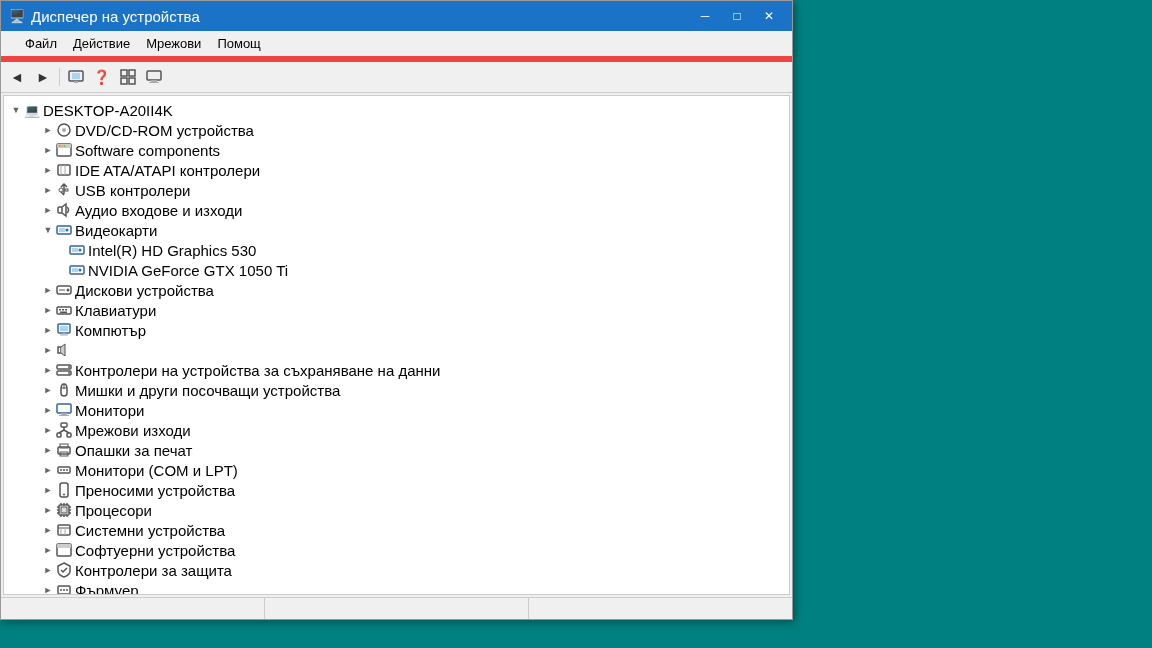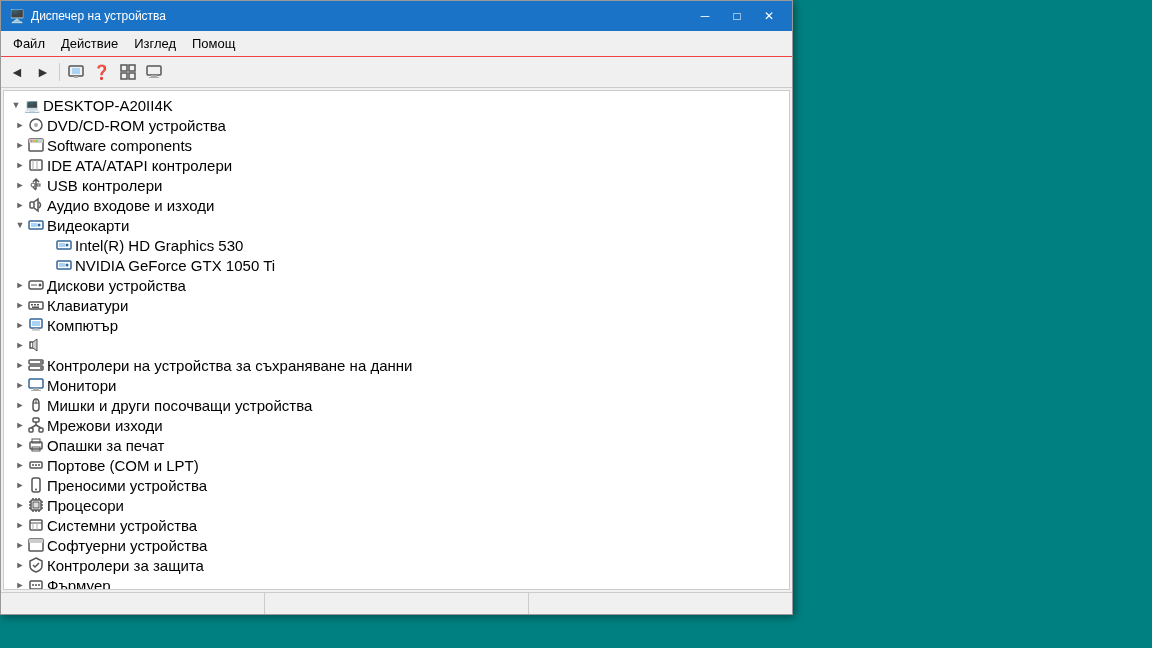--- a/index.html
+++ b/index.html
@@ -36,21 +36,21 @@
       width: 16px;
       height: 16px;
       margin-right: 6px;
       display: inline-flex;
       align-items: center;
       justify-content: center;
     }
 
     .titlebar-title {
       flex: 1;
-      font-size: 12px;
+      font-size: 15px;
       font-weight: normal;
     }
 
     .titlebar-controls {
       display: flex;
       gap: 2px;
     }
 
     .titlebar-btn {
       width: 30px;
@@ -61,22 +61,22 @@
       cursor: pointer;
       display: flex;
       align-items: center;
       justify-content: center;
       font-size: 12px;
     }
 
     .menubar {
       background: #f0f0f0;
       display: flex;
-      padding: 2px 4px;
-      border-bottom: 1px solid #ef4444;
+      padding: 2px 16px;
+      border-bottom: 6px solid #ef4444;
     }
 
     .menu-item {
       padding: 3px 8px;
       cursor: pointer;
       font-size: 13px;
       color: #000;
     }
 
     .toolbar {
@@ -155,22 +155,22 @@
       margin-right: 3px;
       font-size: 13px;
       flex-shrink: 0;
     }
 
     .tree-label {
       font-size: 15px;
     }
 
     .indent-1 { padding-left: 4px; }
-    .indent-2 { padding-left: 8px; }
-    .indent-3 { padding-left: 36px; }
+    .indent-2 { padding-left: 36px; }
+    .indent-3 { padding-left: 49px; }
 
     .statusbar {
       display: flex;
       border-top: 1px solid #ccc;
       background: #f0f0f0;
       height: 22px;
     }
 
     .statusbar-section {
       flex: 1;
@@ -213,21 +213,21 @@
     <div class="titlebar-controls">
       <button class="titlebar-btn">─</button>
       <button class="titlebar-btn">□</button>
       <button class="titlebar-btn close">✕</button>
     </div>
   </div>
 
   <div class="menubar">
     <span class="menu-item">Файл</span>
     <span class="menu-item">Действие</span>
-    <span class="menu-item">Изглед</span>
+    <span class="menu-item">Мрежови</span>
     <span class="menu-item">Помощ</span>
   </div>
 
   <div class="toolbar">
     <button class="toolbar-btn">◄</button>
     <button class="toolbar-btn">►</button>
     <div class="toolbar-separator"></div>
     <button class="toolbar-btn">
       <svg width="16" height="16" viewBox="0 0 16 16">
         <rect x="1" y="2" width="14" height="10" rx="1" fill="none" stroke="#555" stroke-width="1.5"></rect>
@@ -416,40 +416,40 @@
               <rect x="1" y="9" width="14" height="4" rx="1" fill="none" stroke="#555" stroke-width="1.5"></rect>
               <circle cx="13" cy="5" r="1" fill="#555"></circle>
               <circle cx="13" cy="11" r="1" fill="#555"></circle>
             </svg>
         </span>
         <span class="tree-label">Контролери на устройства за съхраняване на данни</span>
       </div>
 
       <div class="tree-item indent-2">
         <span class="tree-chevron closed"></span>
+        <span class="tree-icon icon-mouse">
+          <svg width="16" height="16" viewBox="0 0 16 16">
+              <path d="M8 2 Q5 2 5 7 L5 11 Q5 14 8 14 Q11 14 11 11 L11 7 Q11 2 8 2Z" fill="none" stroke="#555" stroke-width="1.5"></path>
+              <line x1="8" y1="2" x2="8" y2="7" stroke="#555" stroke-width="1"></line>
+              <line x1="5" y1="6" x2="11" y2="6" stroke="#555" stroke-width="1"></line>
+            </svg>
+        </span>
+        <span class="tree-label">Мишки и други посочващи устройства</span>
+      </div>
+
+      <div class="tree-item indent-2">
+        <span class="tree-chevron closed"></span>
         <span class="tree-icon icon-display">
           <svg width="16" height="16" viewBox="0 0 16 16">
               <rect x="1" y="2" width="14" height="9" rx="1" fill="none" stroke="#336699" stroke-width="1.5"></rect>
               <rect x="5" y="11" width="6" height="2" fill="#aaa"></rect>
               <rect x="3" y="13" width="10" height="1" fill="#aaa"></rect>
             </svg>
         </span>
         <span class="tree-label">Монитори</span>
-      </div>
-
-      <div class="tree-item indent-2">
-        <span class="tree-chevron closed"></span>
-        <span class="tree-icon icon-mouse">
-          <svg width="16" height="16" viewBox="0 0 16 16">
-              <path d="M8 2 Q5 2 5 7 L5 11 Q5 14 8 14 Q11 14 11 11 L11 7 Q11 2 8 2Z" fill="none" stroke="#555" stroke-width="1.5"></path>
-              <line x1="8" y1="2" x2="8" y2="7" stroke="#555" stroke-width="1"></line>
-              <line x1="5" y1="6" x2="11" y2="6" stroke="#555" stroke-width="1"></line>
-            </svg>
-        </span>
-        <span class="tree-label">Мишки и други посочващи устройства</span>
       </div>
 
       <div class="tree-item indent-2">
         <span class="tree-chevron closed"></span>
         <span class="tree-icon icon-network">
           <svg width="16" height="16" viewBox="0 0 16 16">
               <rect x="5" y="1" width="6" height="4" rx="1" fill="none" stroke="#555" stroke-width="1.5"></rect>
               <rect x="1" y="11" width="4" height="4" rx="1" fill="none" stroke="#555" stroke-width="1.5"></rect>
               <rect x="11" y="11" width="4" height="4" rx="1" fill="none" stroke="#555" stroke-width="1.5"></rect>
               <line x1="8" y1="5" x2="8" y2="8" stroke="#555" stroke-width="1.5"></line>
@@ -475,21 +475,21 @@
       <div class="tree-item indent-2">
         <span class="tree-chevron closed"></span>
         <span class="tree-icon icon-port">
           <svg width="16" height="16" viewBox="0 0 16 16">
               <rect x="2" y="5" width="12" height="6" rx="1" fill="none" stroke="#555" stroke-width="1.5"></rect>
               <circle cx="5" cy="8" r="1" fill="#555"></circle>
               <circle cx="8" cy="8" r="1" fill="#555"></circle>
               <circle cx="11" cy="8" r="1" fill="#555"></circle>
             </svg>
         </span>
-        <span class="tree-label">Портове (COM и LPT)</span>
+        <span class="tree-label">Монитори (COM и LPT)</span>
       </div>
 
       <div class="tree-item indent-2">
         <span class="tree-chevron closed"></span>
         <span class="tree-icon icon-portable">
           <svg width="16" height="16" viewBox="0 0 16 16">
               <rect x="4" y="1" width="8" height="14" rx="2" fill="none" stroke="#555" stroke-width="1.5"></rect>
               <circle cx="8" cy="12.5" r="1" fill="#555"></circle>
             </svg>
         </span>

